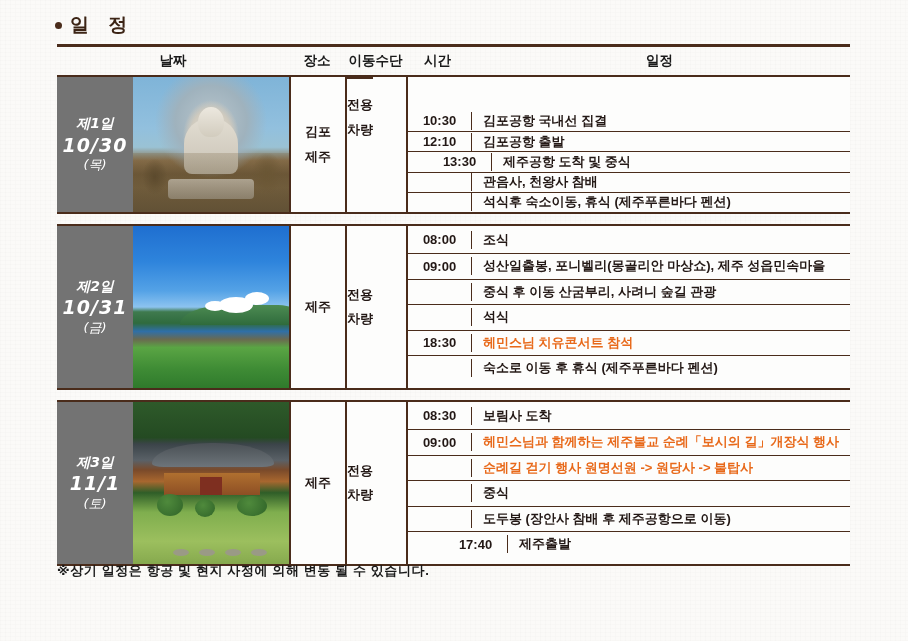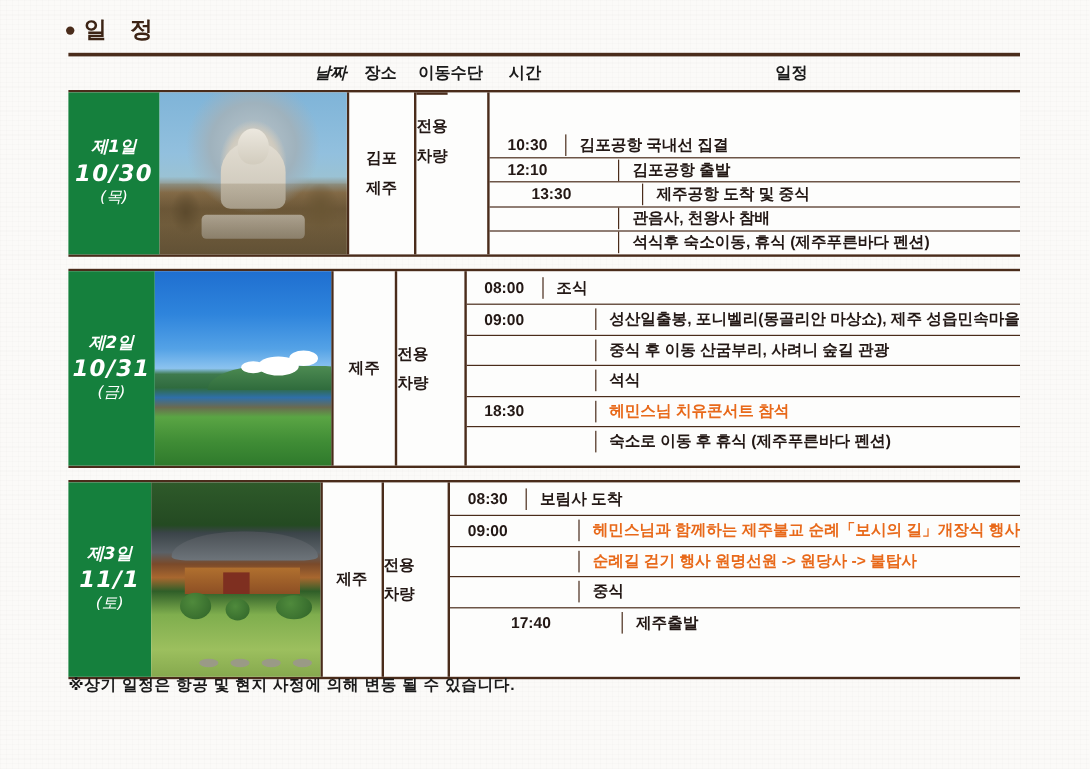--- a/index.html
+++ b/index.html
@@ -70,38 +70,38 @@
 
   
   .head {
     display: flex;
     height: 28px;
     align-items: center;
     font-weight: bold;
     font-size: 13.5px;
     color: #1a1a1a;
   }
-  .c-date   { width: 232px; text-align: right; font-style: italic; }
+  .c-date   { width: 232px; text-align: center; }
   .c-place  { width: 56px;  text-align: center; }
   .c-move   { width: 61px;  text-align: center; }
   .c-time   { width: 63px;  text-align: center; }
   .c-sched  { flex: 1;      text-align: center; }
 
   
   .day-block {
     display: flex;
     border-top: 2px solid #4a2c1b;
     border-bottom: 2px solid #4a2c1b;
     background: #fdfdfc;
   }
   .day-gap { height: 10px; }
 
   .date-cell {
     width: 76px;
-    background: #15803d;
+    background: #737373;
     color: #ffffff;
     display: flex;
     flex-direction: column;
     align-items: center;
     justify-content: center;
     font-family: "DejaVu Sans", sans-serif;
     font-style: italic;
     line-height: 1.28;
     box-sizing: border-box;
   }
@@ -281,21 +281,21 @@
     display: flex;
     flex-direction: column;
     border-left: 2px solid #4a2c1b;
     box-sizing: border-box;
   }
   .row {
     display: flex;
     align-items: center;
     box-sizing: border-box;
   }
-  .row + .row { border-top: 1.5px solid #4a2c1b; gap: 44px; }
+  .row + .row { border-top: 1.5px solid #4a2c1b; }
   .time-cell {
     width: 63px;
     text-align: center;
     font-size: 13px;
     font-weight: bold;
     flex-shrink: 0;
     box-sizing: border-box;
   }
   .sched-cell {
     flex: 1;
@@ -473,20 +473,24 @@
               <div class="sched-cell hl">헤민스님과 함께하는 제주불교 순례「보시의 길」개장식 행사</div>
             </div>
             <div class="row" style="height: 25.5px;">
               <div class="time-cell"></div>
               <div class="sched-cell hl">순례길 걷기 행사 원명선원 -&gt; 원당사 -&gt; 불탑사</div>
             </div>
             <div class="row" style="height: 25.5px;">
               <div class="time-cell"></div>
               <div class="sched-cell">중식</div>
             </div>
+            <div class="row" style="height: 25.5px;">
+              <div class="time-cell"></div>
+              <div class="sched-cell">도두봉 (장안사 참배 후 제주공항으로 이동)</div>
+            </div>
             <div class="row" style="height: 25.5px; padding-left: 36px;">
               <div class="time-cell">17:40</div>
               <div class="sched-cell">제주출발</div>
             </div>
           </div>
         </div>
       </div>
   </div>
 
   <div class="footnote">※상기 일정은 항공 및 현지 사정에 의해 변동 될 수 있습니다.</div>

